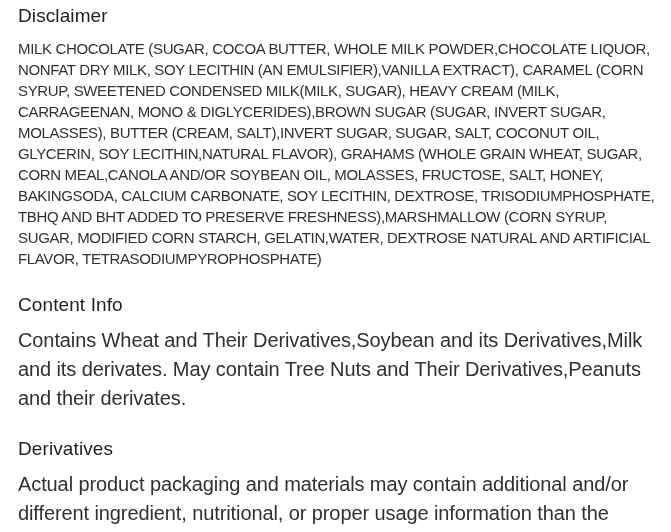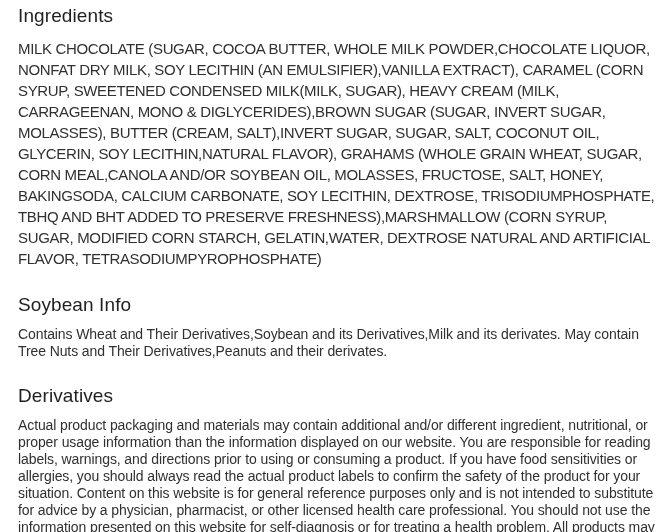--- a/index.html
+++ b/index.html
@@ -17,43 +17,43 @@
   .section-heading {
     font-size: 19px;
     font-weight: 400;
     color: #1f1f1f;
     letter-spacing: 0.1px;
   }
   .heading-ingredients { margin: 3px 0 11px 0; }
   .heading-allergen   { margin: 25px 0 10px 0; }
   .heading-disclaimer { margin: 25px 0 10px 0; }
   .body-text {
-    font-size: 14px;
-    line-height: 17px;
+    font-size: 20px;
+    line-height: 29px;
     color: #303030;
     letter-spacing: -0.1px;
   }
   .caps-text {
     font-size: 15px;
     letter-spacing: -0.35px;
     line-height: 21px;
   }
 </style>
 </head>
 <body>
 
 <div class="page">
 
   <section>
-    <h2 class="section-heading heading-ingredients">Ingredients</h2>
+    <h2 class="section-heading heading-ingredients">Disclaimer</h2>
     <p class="body-text caps-text">MILK CHOCOLATE (SUGAR, COCOA BUTTER, WHOLE MILK POWDER,CHOCOLATE LIQUOR, NONFAT DRY MILK, SOY LECITHIN (AN EMULSIFIER),VANILLA EXTRACT), CARAMEL (CORN SYRUP, SWEETENED CONDENSED MILK(MILK, SUGAR), HEAVY CREAM (MILK, CARRAGEENAN, MONO &amp; DIGLYCERIDES),BROWN SUGAR (SUGAR, INVERT SUGAR, MOLASSES), BUTTER (CREAM, SALT),INVERT SUGAR, SUGAR, SALT, COCONUT OIL, GLYCERIN, SOY LECITHIN,NATURAL FLAVOR), GRAHAMS (WHOLE GRAIN WHEAT, SUGAR, CORN MEAL,CANOLA AND/OR SOYBEAN OIL, MOLASSES, FRUCTOSE, SALT, HONEY, BAKINGSODA, CALCIUM CARBONATE, SOY LECITHIN, DEXTROSE, TRISODIUMPHOSPHATE, TBHQ AND BHT ADDED TO PRESERVE FRESHNESS),MARSHMALLOW (CORN SYRUP, SUGAR, MODIFIED CORN STARCH, GELATIN,WATER, DEXTROSE NATURAL AND ARTIFICIAL FLAVOR, TETRASODIUMPYROPHOSPHATE)</p>
   </section>
 
   <section>
-    <h2 class="section-heading heading-allergen">Soybean Info</h2>
+    <h2 class="section-heading heading-allergen">Content Info</h2>
     <p class="body-text">Contains Wheat and Their Derivatives,Soybean and its Derivatives,Milk and its derivates. May contain Tree Nuts and Their Derivatives,Peanuts and their derivates.</p>
   </section>
 
   <section>
     <h2 class="section-heading heading-disclaimer">Derivatives</h2>
     <p class="body-text"><span>Actual product packaging and materials may contain additional and/or different ingredient, nutritional, or proper usage information than the information displayed on our website. You are responsible for reading labels, warnings, and directions prior to using or consuming a product. If you have food sensitivities or allergies, you should always read the actual product labels to confirm the safety of the product for your situation. Content on this website is for general reference purposes only and is not intended to substitute for advice by a physician, pharmacist, or other licensed health care professional. You should not use the information presented on this website for self-diagnosis or for treating a health problem. All products may not be available in all stores. See your local store for specific offerings. Smith's Food and Drug assumes no liability for inaccuracies or misstatements regarding any product.</span></p>
   </section>
 
 </div>
 

